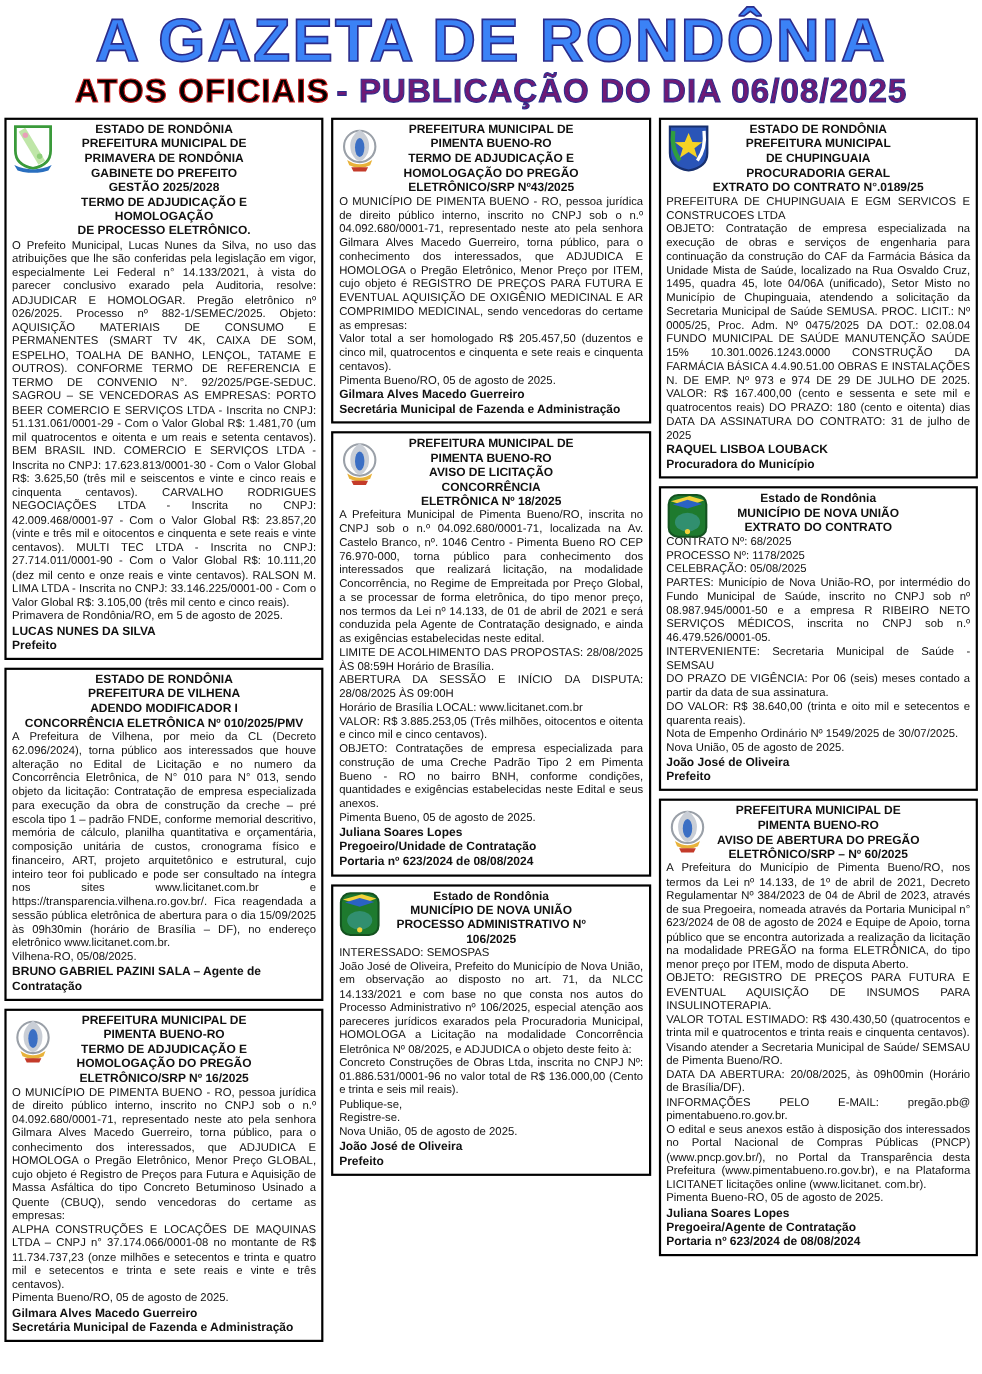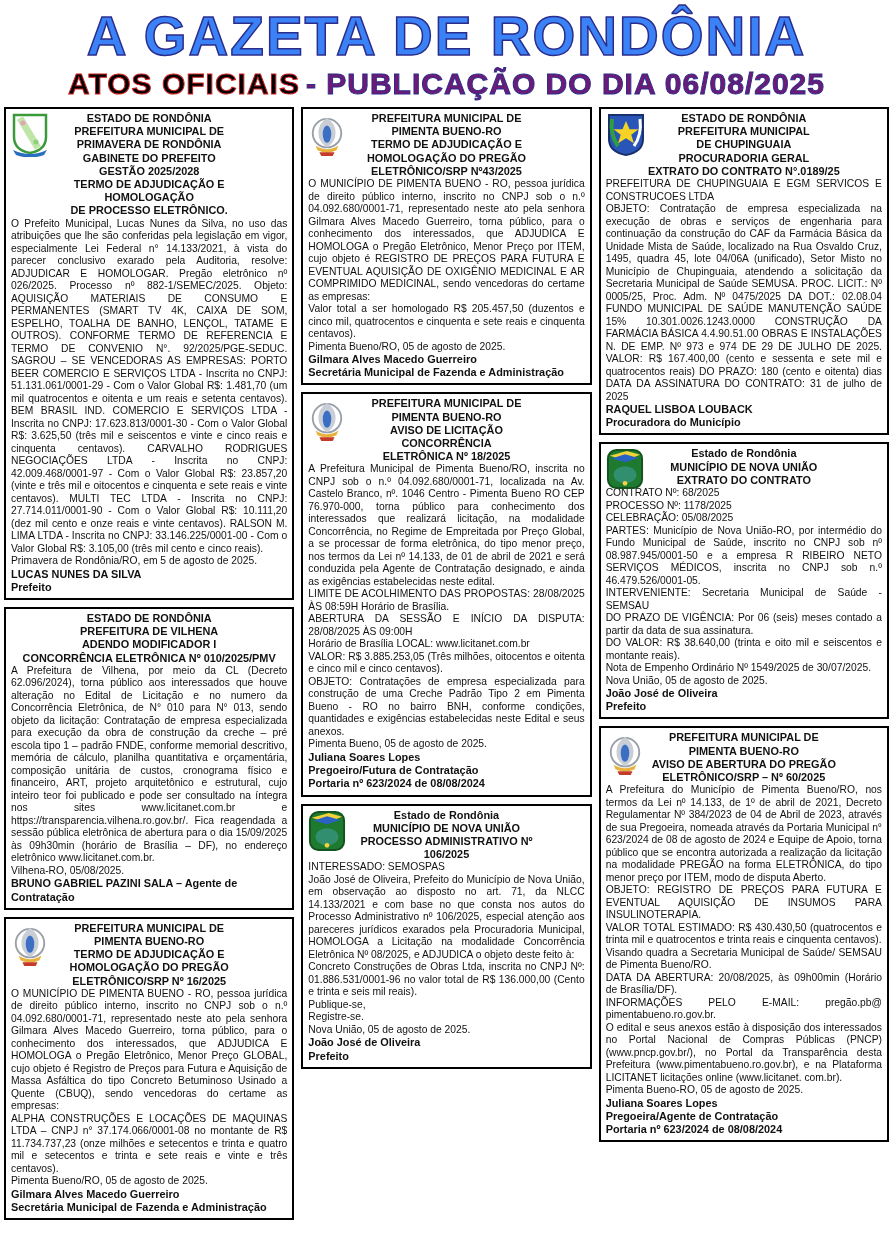--- a/index.html
+++ b/index.html
@@ -171,21 +171,21 @@
           <div>ELETRÔNICA Nº 18/2025</div>
         </div>
         <div class="para">A Prefeitura Municipal de Pimenta Bueno/RO, inscrita no CNPJ sob o n.º 04.092.680/0001-71, localizada na Av. Castelo Branco, nº. 1046 Centro - Pimenta Bueno RO CEP 76.970-000, torna público para conhecimento dos interessados que realizará licitação, na modalidade Concorrência, no Regime de Empreitada por Preço Global, a se processar de forma eletrônica, do tipo menor preço, nos termos da Lei nº 14.133, de 01 de abril de 2021 e será conduzida pela Agente de Contratação designado, e ainda as exigências estabelecidas neste edital.</div>
         <div class="para">LIMITE DE ACOLHIMENTO DAS PROPOSTAS: 28/08/2025 ÀS 08:59H Horário de Brasília.</div>
         <div class="para">ABERTURA DA SESSÃO E INÍCIO DA DISPUTA: 28/08/2025 ÀS 09:00H</div>
         <div class="para">Horário de Brasília LOCAL: www.licitanet.com.br</div>
         <div class="para">VALOR: R$ 3.885.253,05 (Três milhões, oitocentos e oitenta e cinco mil e cinco centavos).</div>
         <div class="para">OBJETO: Contratações de empresa especializada para construção de uma Creche Padrão Tipo 2 em Pimenta Bueno - RO no bairro BNH, conforme condições, quantidades e exigências estabelecidas neste Edital e seus anexos.</div>
         <div class="para">Pimenta Bueno, 05 de agosto de 2025.</div>
         <div class="sig">Juliana Soares Lopes</div>
-        <div class="sig">Pregoeiro/Futura de Contratação</div>
+        <div class="sig">Pregoeiro/Unidade de Contratação</div>
         <div class="sig">Portaria nº 623/2024 de 08/08/2024</div>
       </section>
       <section class="block has-logo">
         <span class="logo"><svg width="38" height="42" viewBox="0 0 40 44">
             <rect x="2" y="2" width="36" height="40" rx="9" fill="#1e7a2e" stroke="#145220" stroke-width="2"></rect>
             <path d="M4 8 L22 3 L36 7 L20 13 Z" fill="#f2d23a"></path>
             <path d="M6 11 L20 6.5 L34 10.5 L20 15 Z" fill="#2a62c4"></path>
             <ellipse cx="20" cy="28" rx="12" ry="9" fill="#57b8e8" opacity="0.35"></ellipse>
             <circle cx="20" cy="37" r="2.5" fill="#f2d23a"></circle>
           </svg></span>
@@ -236,21 +236,21 @@
           <div>Estado de Rondônia</div>
           <div>MUNICÍPIO DE NOVA UNIÃO</div>
           <div>EXTRATO DO CONTRATO</div>
         </div>
         <div class="para">CONTRATO Nº: 68/2025</div>
         <div class="para">PROCESSO Nº: 1178/2025</div>
         <div class="para">CELEBRAÇÃO: 05/08/2025</div>
         <div class="para">PARTES: Município de Nova União-RO, por intermédio do Fundo Municipal de Saúde, inscrito no CNPJ sob nº 08.987.945/0001-50 e a empresa R RIBEIRO NETO SERVIÇOS MÉDICOS, inscrita no CNPJ sob n.º 46.479.526/0001-05.</div>
         <div class="para">INTERVENIENTE: Secretaria Municipal de Saúde - SEMSAU</div>
         <div class="para">DO PRAZO DE VIGÊNCIA: Por 06 (seis) meses contado a partir da data de sua assinatura.</div>
-        <div class="para">DO VALOR: R$ 38.640,00 (trinta e oito mil e seiscentos e montante reais).</div>
+        <div class="para">DO VALOR: R$ 38.640,00 (trinta e oito mil e setecentos e quarenta reais).</div>
         <div class="para">Nota de Empenho Ordinário Nº 1549/2025 de 30/07/2025.</div>
         <div class="para">Nova União, 05 de agosto de 2025.</div>
         <div class="sig">João José de Oliveira</div>
         <div class="sig">Prefeito</div>
       </section>
       <section class="block has-logo">
         <span class="logo"><svg width="38" height="46" viewBox="0 0 40 46">
             <circle cx="20" cy="20" r="15" fill="#ffffff" stroke="#9aa0a8" stroke-width="2"></circle>
             <path d="M20 4 q12 8 8 22 q-4 8 -8 8 q-4 0 -8 -8 q-4 -14 8 -22" fill="#c9ced6"></path>
             <ellipse cx="20" cy="21" rx="4.5" ry="9" fill="#3b6fc4"></ellipse>
@@ -259,21 +259,21 @@
           </svg></span>
         <div class="block-header">
           <div>PREFEITURA MUNICIPAL DE</div>
           <div>PIMENTA BUENO-RO</div>
           <div>AVISO DE ABERTURA DO PREGÃO</div>
           <div>ELETRÔNICO/SRP – Nº 60/2025</div>
         </div>
         <div class="para">A Prefeitura do Município de Pimenta Bueno/RO, nos termos da Lei nº 14.133, de 1º de abril de 2021, Decreto Regulamentar Nº 384/2023 de 04 de Abril de 2023, através de sua Pregoeira, nomeada através da Portaria Municipal n° 623/2024 de 08 de agosto de 2024 e Equipe de Apoio, torna público que se encontra autorizada a realização da licitação na modalidade PREGÃO na forma ELETRÔNICA, do tipo menor preço por ITEM, modo de disputa Aberto.</div>
         <div class="para">OBJETO: REGISTRO DE PREÇOS PARA FUTURA E EVENTUAL AQUISIÇÃO DE INSUMOS PARA INSULINOTERAPIA.</div>
         <div class="para">VALOR TOTAL ESTIMADO: R$ 430.430,50 (quatrocentos e trinta mil e quatrocentos e trinta reais e cinquenta centavos).</div>
-        <div class="para">Visando quadra a Secretaria Municipal de Saúde/ SEMSAU de Pimenta Bueno/RO.</div>
+        <div class="para">Visando atender a Secretaria Municipal de Saúde/ SEMSAU de Pimenta Bueno/RO.</div>
         <div class="para">DATA DA ABERTURA: 20/08/2025, às 09h00min (Horário de Brasília/DF).</div>
         <div class="para">INFORMAÇÕES PELO E-MAIL: pregão.pb@ pimentabueno.ro.gov.br.</div>
         <div class="para">O edital e seus anexos estão à disposição dos interessados no Portal Nacional de Compras Públicas (PNCP) (www.pncp.gov.br/), no Portal da Transparência desta Prefeitura (www.pimentabueno.ro.gov.br), e na Plataforma LICITANET licitações online (www.licitanet. com.br).</div>
         <div class="para">Pimenta Bueno-RO, 05 de agosto de 2025.</div>
         <div class="sig">Juliana Soares Lopes</div>
         <div class="sig">Pregoeira/Agente de Contratação</div>
         <div class="sig">Portaria nº 623/2024 de 08/08/2024</div>
       </section>
     </div>
   </main>

